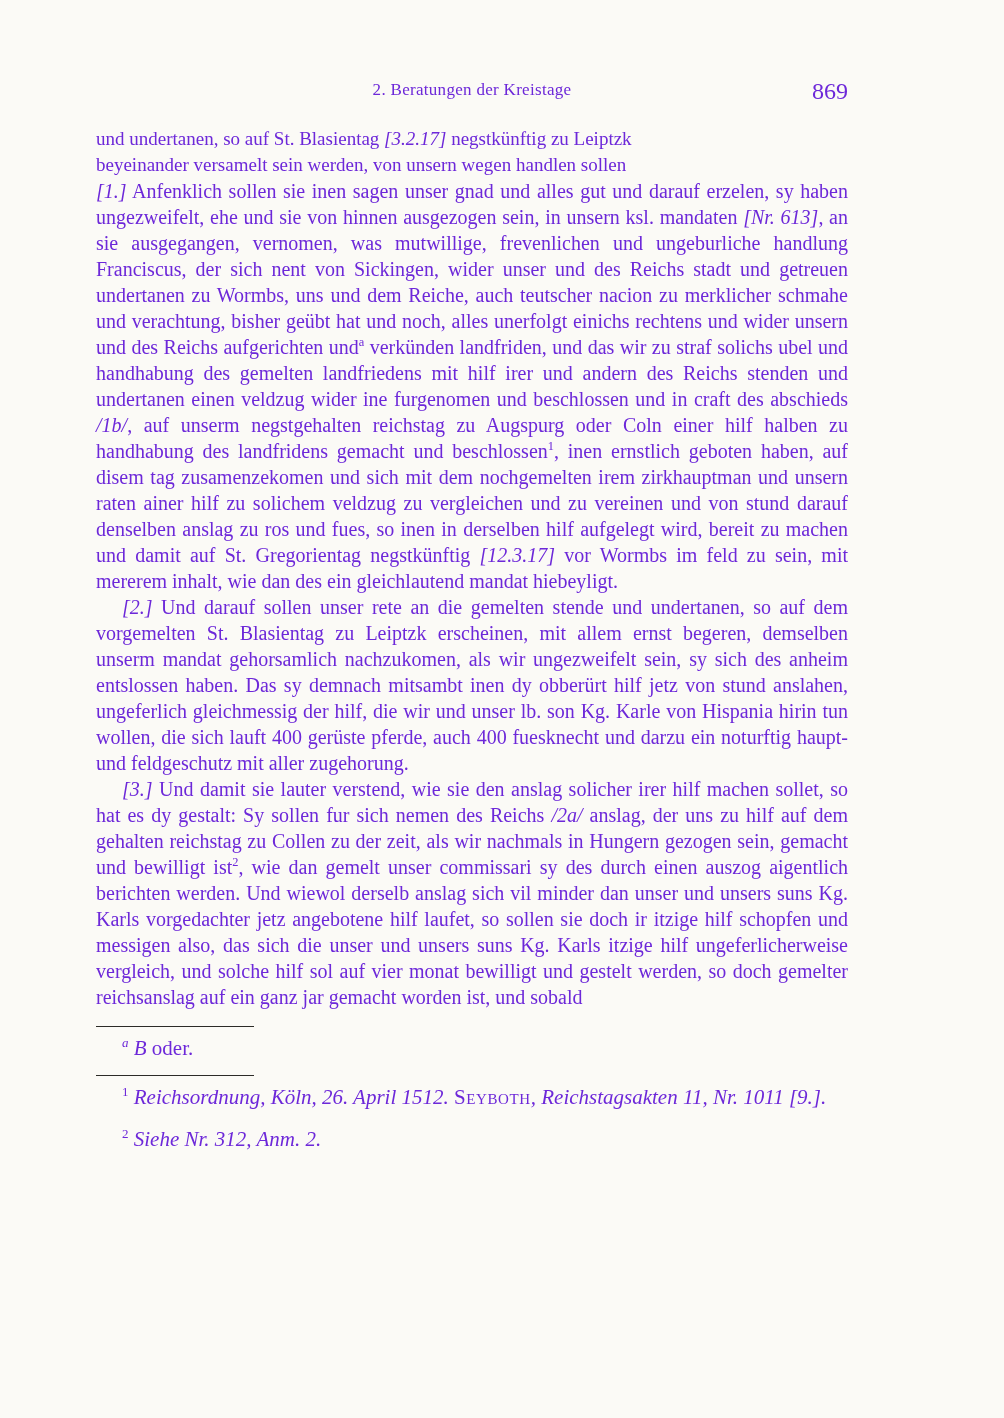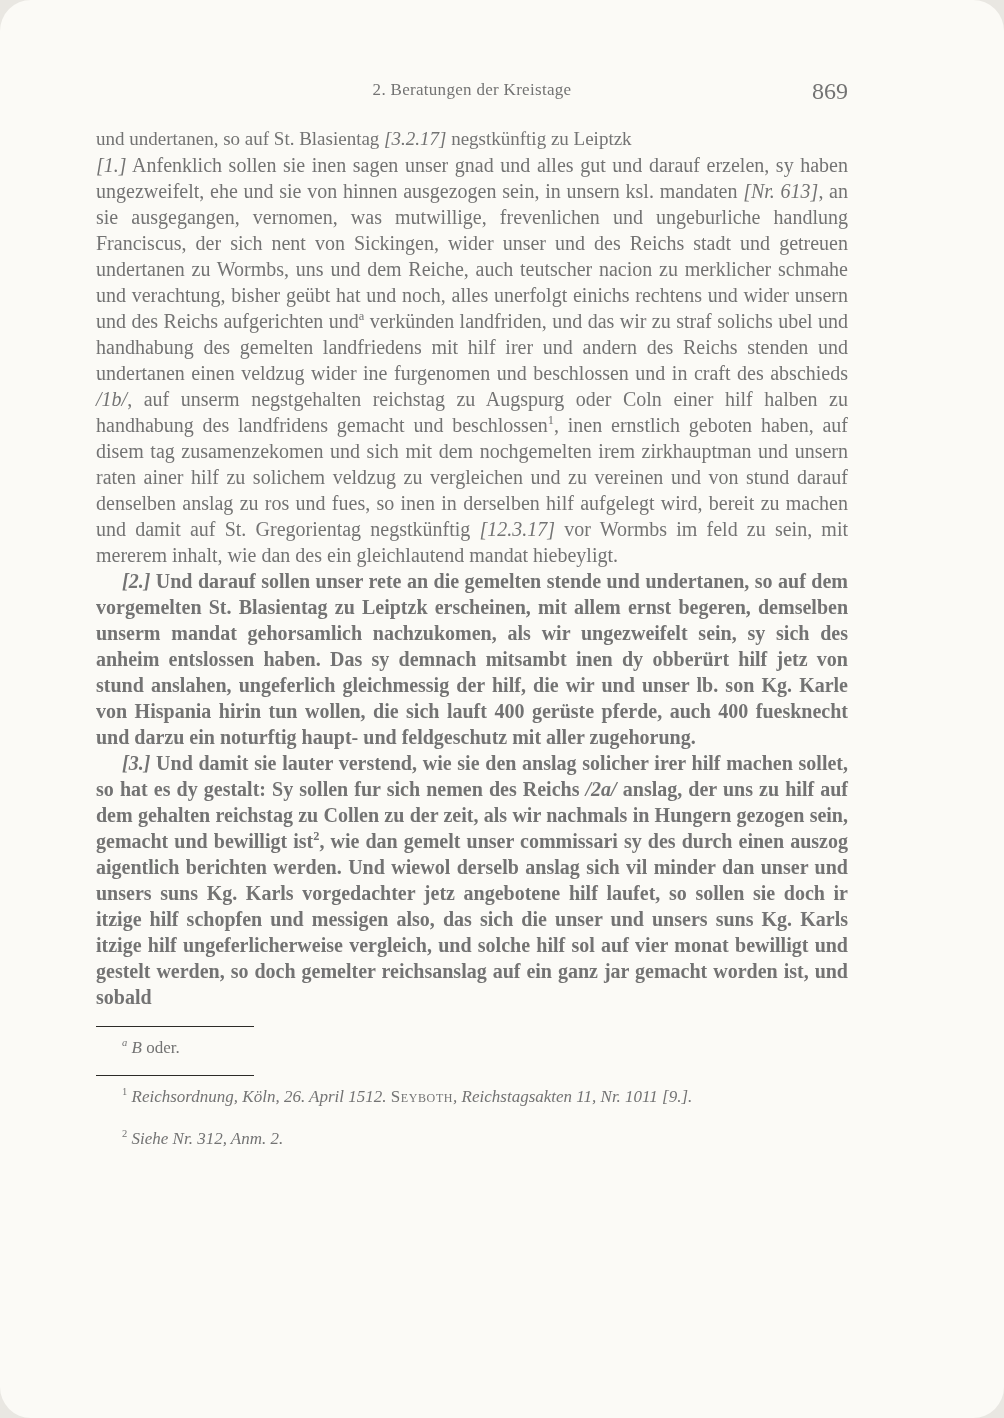--- a/index.html
+++ b/index.html
@@ -51,21 +51,20 @@
     line-height: 26px;
   }
   .para {
     margin: 0;
     font-size: 20px;
     line-height: 26px;
     text-align: justify;
   }
   .para.indent {
     text-indent: 26px;
-    font-weight: bold;
   }
   .it { font-style: italic; }
   .sc {
     font-variant: small-caps;
     font-style: normal;
     letter-spacing: 0.6px;
   }
   sup {
     font-size: 0.62em;
     line-height: 0;
@@ -80,41 +79,42 @@
     height: 0;
     border: 0;
     border-top: 1.2px solid #2c2b28;
     margin: 0 0 9px 0;
   }
   .fn-rule.second {
     margin-top: 15px;
   }
   .fnote {
     margin: 0;
-    font-size: 17px;
+    font-size: 21px;
     line-height: 24px;
     text-indent: 26px;
     text-align: justify;
   }
   .fnote + .fnote { margin-top: 18px; }
 </style>
 </head>
 <body>
 
-<div class="page" style="background: rgb(251, 250, 246); color: #737373; border-radius: 31px;">
+<div class="page" style="background: rgb(251, 250, 246); color: #6d28d9;">
   <div class="content">
 
     <header class="running-head">
       <span class="head-title">2. Beratungen der Kreistage</span>
       <span class="page-number">869</span>
     </header>
 
     <main>
       <div>
           <div class="intro-line"><span>und undertanen, so auf St. Blasientag </span><span class="it">[3.2.17]</span><span> negstkünftig zu Leiptzk</span></div>
+          <div class="intro-line"><span>beyeinander versamelt sein werden, von unsern wegen handlen sollen</span></div>
         </div>
       <div>
           <p class="para"><span class="it">[1.]</span><span> Anfenklich sollen sie inen sagen unser gnad und alles gut und darauf erzelen, sy haben ungezweifelt, ehe und sie von hinnen ausgezogen sein, in unsern ksl. mandaten </span><span class="it">[Nr. 613]</span><span>, an sie ausgegangen, vernomen, was mutwillige, frevenlichen und ungeburliche handlung Franciscus, der sich nent von Sickingen, wider unser und des Reichs stadt und getreuen undertanen zu Wormbs, uns und dem Reiche, auch teutscher nacion zu merklicher schmahe und verachtung, bisher geübt hat und noch, alles unerfolgt einichs rechtens und wider unsern und des Reichs aufgerichten und</span><sup>a</sup><span> verkünden landfriden, und das wir zu straf solichs ubel und handhabung des gemelten landfriedens mit hilf irer und andern des Reichs stenden und undertanen einen veldzug wider ine furgenomen und beschlossen und in craft des abschieds </span><span class="it">/1b/</span><span>, auf unserm negstgehalten reichstag zu Augspurg oder Coln einer hilf halben zu handhabung des landfridens gemacht und beschlossen</span><sup>1</sup><span>, inen ernstlich geboten haben, auf disem tag zusamenzekomen und sich mit dem nochgemelten irem zirkhauptman und unsern raten ainer hilf zu solichem veldzug zu vergleichen und zu vereinen und von stund darauf denselben anslag zu ros und fues, so inen in derselben hilf aufgelegt wird, bereit zu machen und damit auf St. Gregorientag negstkünftig </span><span class="it">[12.3.17]</span><span> vor Wormbs im feld zu sein, mit mererem inhalt, wie dan des ein gleichlautend mandat hiebeyligt.</span></p>
           <p class="para indent"><span class="it">[2.]</span><span> Und darauf sollen unser rete an die gemelten stende und undertanen, so auf dem vorgemelten St. Blasientag zu Leiptzk erscheinen, mit allem ernst begeren, demselben unserm mandat gehorsamlich nachzukomen, als wir ungezweifelt sein, sy sich des anheim entslossen haben. Das sy demnach mitsambt inen dy obberürt hilf jetz von stund anslahen, ungeferlich gleichmessig der hilf, die wir und unser lb. son Kg. Karle von Hispania hirin tun wollen, die sich lauft 400 gerüste pferde, auch 400 fuesknecht und darzu ein noturftig haupt- und feldgeschutz mit aller zugehorung.</span></p>
           <p class="para indent"><span class="it">[3.]</span><span> Und damit sie lauter verstend, wie sie den anslag solicher irer hilf machen sollet, so hat es dy gestalt: Sy sollen fur sich nemen des Reichs </span><span class="it">/2a/</span><span> anslag, der uns zu hilf auf dem gehalten reichstag zu Collen zu der zeit, als wir nachmals in Hungern gezogen sein, gemacht und bewilligt ist</span><sup>2</sup><span>, wie dan gemelt unser commissari sy des durch einen auszog aigentlich berichten werden. Und wiewol derselb anslag sich vil minder dan unser und unsers suns Kg. Karls vorgedachter jetz angebotene hilf laufet, so sollen sie doch ir itzige hilf schopfen und messigen also, das sich die unser und unsers suns Kg. Karls itzige hilf ungeferlicherweise vergleich, und solche hilf sol auf vier monat bewilligt und gestelt werden, so doch gemelter reichsanslag auf ein ganz jar gemacht worden ist, und sobald</span></p>
         </div>
     </main>
 
     <section class="apparatus">
       <hr class="fn-rule">

